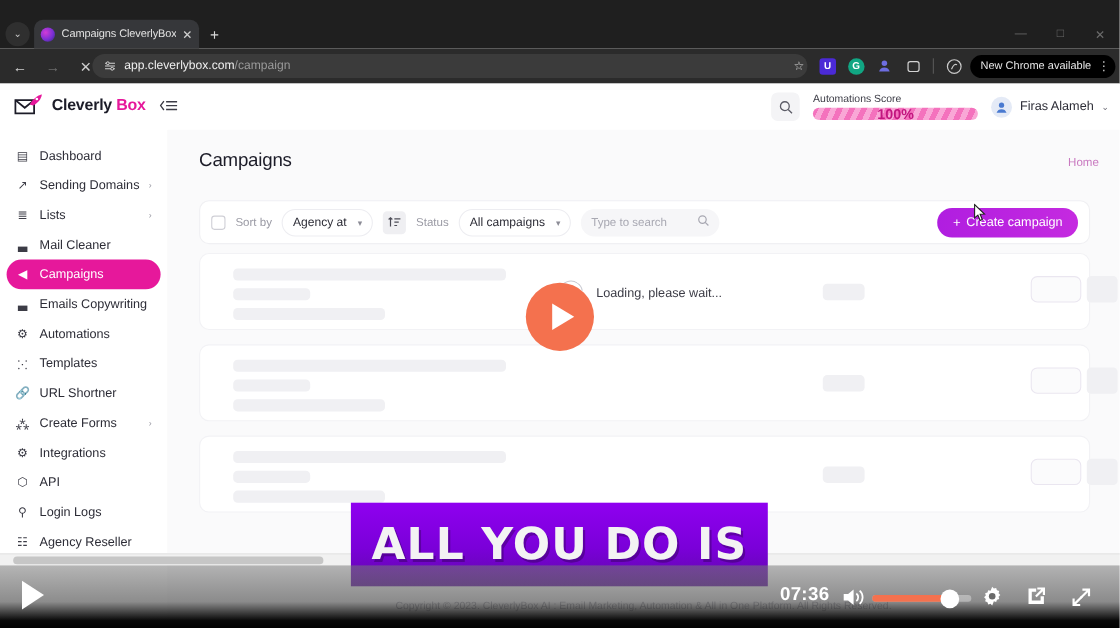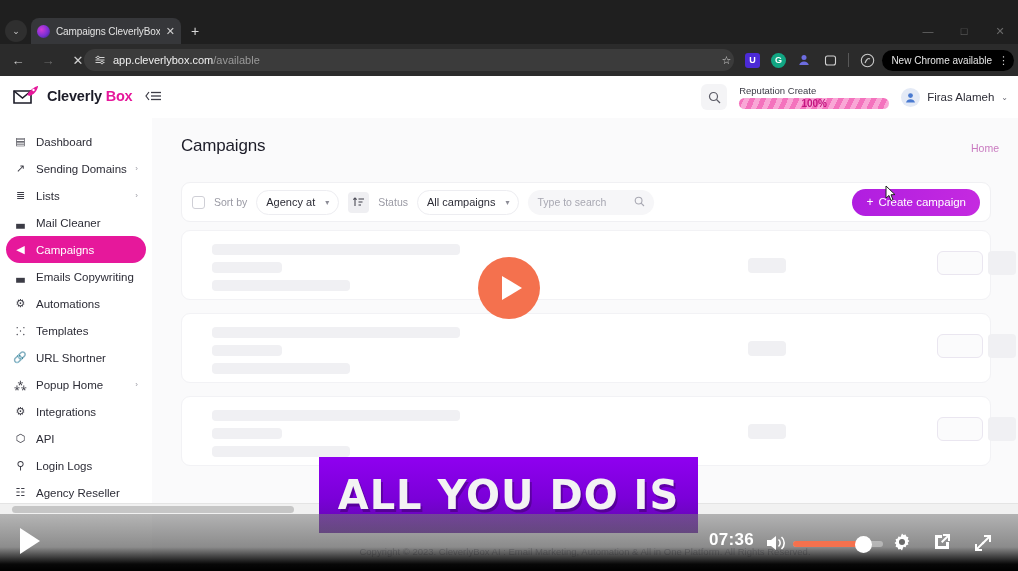--- a/index.html
+++ b/index.html
@@ -100,21 +100,21 @@
     display: flex; align-items: center; gap: 12px; }
   .hdr-search { width: 26px; height: 26px; border-radius: 6px; background: #f4f4f6;
     display: flex; align-items: center; justify-content: center; color: #5c5c66; }
   .rep-block { width: 150px; }
   .rep-label { font-size: 9.5px; color: #3c3c46; margin-bottom: 2px; }
   .rep-bar {
     height: 11px; border-radius: 6px; position: relative; overflow: hidden;
     background: repeating-linear-gradient(115deg, #f472bd 0 5px, #f9a7d6 5px 10px);
   }
   .rep-val { position: absolute; left: 0; right: 0; top: 0; text-align: center;
-    font-size: 10px; font-weight: bold; color: #c2157f; line-height: 11px; }
+    font-size: 13px; font-weight: bold; color: #c2157f; line-height: 11px; }
   .user-block { display: flex; align-items: center; gap: 7px; }
   .avatar { width: 19px; height: 19px; border-radius: 50%; background: #e4eaf6;
     display: flex; align-items: center; justify-content: center; }
   .user-name { font-size: 11.5px; color: #2c2c36; }
   .caret { font-size: 8px; color: #6c6c76; }
 
   
   .sidebar {
     position: absolute; left: 0; top: 42px; width: 152px; height: 453px;
     background: #fff; padding-top: 10px;
@@ -289,21 +289,21 @@
   <div class="omnibox">
     <div class="omni-icon">
       <svg width="12" height="12" viewBox="0 0 12 12">
         <line x1="1.5" y1="3.5" x2="10.5" y2="3.5" stroke="#d5d5d5" stroke-width="1"></line>
         <line x1="1.5" y1="6" x2="10.5" y2="6" stroke="#d5d5d5" stroke-width="1"></line>
         <line x1="1.5" y1="8.5" x2="10.5" y2="8.5" stroke="#d5d5d5" stroke-width="1"></line>
         <circle cx="4" cy="3.5" r="1.3" fill="#3b3b3b" stroke="#d5d5d5" stroke-width="0.9"></circle>
         <circle cx="8" cy="8.5" r="1.3" fill="#3b3b3b" stroke="#d5d5d5" stroke-width="0.9"></circle>
       </svg>
     </div>
-    <div class="omni-url"><span>app.cleverlybox.com</span><span class="path">/available</span></div>
+    <div class="omni-url"><span>app.cleverlybox.com</span><span class="path">/campaign</span></div>
   </div>
   <div class="toolbar-right">
     <div class="tb-ico">☆</div>
     <div class="tb-ico">
       <div class="ext-ico" style="background:#4b2ad6;">U</div>
     </div>
     <div class="tb-ico">
       <div class="ext-ico" style="background:#11a683;border-radius:50%;">G</div>
     </div>
     <div class="tb-ico">
@@ -354,21 +354,21 @@
       </div>
 
       <div class="header-right">
         <div class="hdr-search">
           <svg width="13" height="13" viewBox="0 0 13 13">
             <circle cx="5.5" cy="5.5" r="4" fill="none" stroke="#5c5c66" stroke-width="1.2"></circle>
             <line x1="8.5" y1="8.5" x2="12" y2="12" stroke="#5c5c66" stroke-width="1.2"></line>
           </svg>
         </div>
         <div class="rep-block">
-          <div class="rep-label">Reputation Create</div>
+          <div class="rep-label">Automations Score</div>
           <div class="rep-bar">
             <div class="rep-val">100%</div>
           </div>
         </div>
         <div class="user-block">
           <div class="avatar">
             <svg width="13" height="13" viewBox="0 0 13 13">
               <circle cx="6.5" cy="4.6" r="2.4" fill="#4a7ad0"></circle>
               <path d="M2 11.5 A4.8 4.8 0 0 1 11 11.5 Z" fill="#4a7ad0"></path>
             </svg>
@@ -413,21 +413,21 @@
         <div class="nav-item">
           <span class="ico">⁙</span>
           <span class="lbl">Templates</span>
         </div>
         <div class="nav-item">
           <span class="ico">🔗</span>
           <span class="lbl">URL Shortner</span>
         </div>
         <div class="nav-item">
           <span class="ico">⁂</span>
-          <span class="lbl">Popup Home</span>
+          <span class="lbl">Create Forms</span>
           <span class="chev">›</span>
         </div>
         <div class="nav-item">
           <span class="ico">⚙</span>
           <span class="lbl">Integrations</span>
         </div>
         <div class="nav-item">
           <span class="ico">⬡</span>
           <span class="lbl">API</span>
         </div>
@@ -504,20 +504,27 @@
             <div class="sk d"></div>
             <div class="sk e"></div>
             <div class="sk f"></div>
           </div>
         </div>
 
       <div class="copyright">Copyright © 2023. CleverlyBox AI : Email Marketing, Automation &amp; All in One Platform. All Rights Reserved.</div>
     </div>
   </div>
 
+  <div class="loading-wrap" style="position:absolute;left:508px;top:255px;">
+    <div style="position:relative;width:24px;height:24px;">
+      <div class="spinner"></div>
+      <div class="spinner-dot"></div>
+    </div>
+    <div class="loading-text">Loading, please wait...</div>
+  </div>
 
   <div class="cursor">
     <svg width="14" height="18" viewBox="0 0 14 18">
       <path d="M2 1 L2 13 L5 10.5 L7 15.5 L9 14.6 L7 9.8 L11 9.6 Z" fill="#ffffff" stroke="#222" stroke-width="1"></path>
     </svg>
   </div>
 
   <div class="h-scrollbar" style="bottom:57px;">
     <div class="h-thumb"></div>
   </div>

